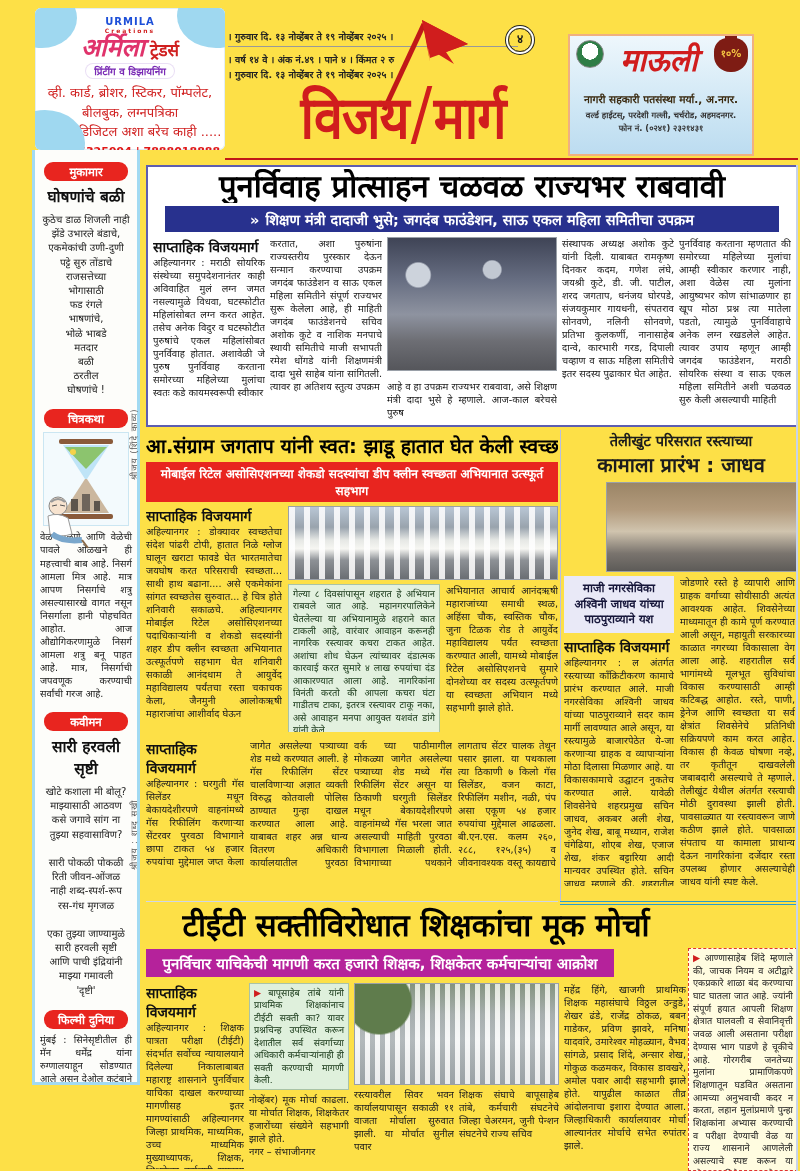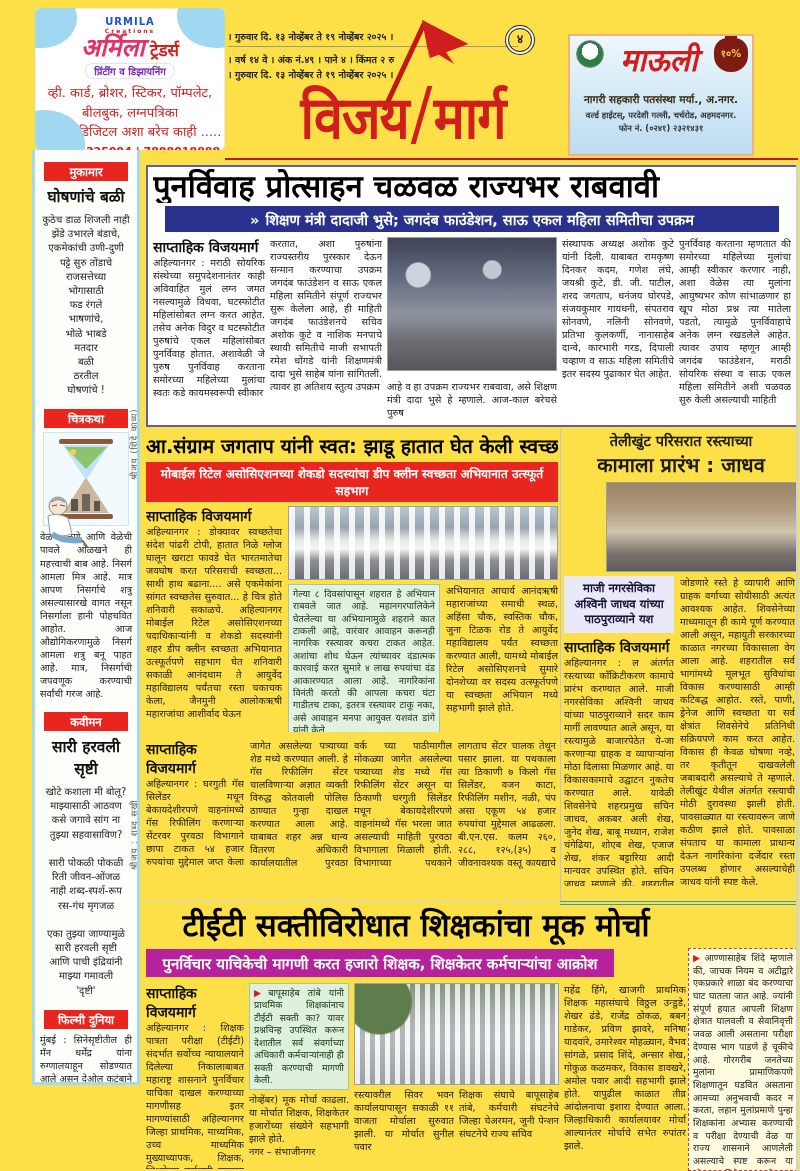--- a/index.html
+++ b/index.html
@@ -49,40 +49,40 @@
           border-radius:40% 40% 48% 48%;color:#f5c542;font-size:10px;font-weight:800;line-height:32px;}
   .ma-bag::before{content:"";position:absolute;left:11px;top:-5px;width:12px;height:7px;background:#7e1c14;
           border-radius:3px 3px 0 0;}
   .ma-l1{font-size:10.5px;font-weight:800;color:#3a2a10;margin-top:4px;}
   .ma-l2{font-size:8.3px;font-weight:bold;color:#333;margin-top:3px;}
   .ma-l3{font-size:8.3px;font-weight:bold;color:#333;margin-top:2px;}
   
   #sidebar{position:absolute;left:32px;top:150px;width:108px;height:935px;
            border-left:3px solid #a2daf2;border-right:3px solid #a2daf2;border-bottom:3px solid #a2daf2;
            padding:0 5px;box-sizing:border-box;overflow:hidden;background:#fdfdfa;}
-  .pill{background:#e8251f;color:#fff;border-radius:0;font-weight:bold;text-align:center;
+  .pill{background:#e8251f;color:#fff;border-radius:9px;font-weight:bold;text-align:center;
         font-size:11.5px;padding:2px 0;width:84px;margin:12px auto 4px;}
   .side-head{font-weight:800;font-size:15.5px;text-align:center;color:#111;margin:2px 0 6px;}
   .side-poem{font-size:10px;font-weight:500;text-align:center;white-space:pre-line;line-height:1.42;color:#222;}
   .side-text{font-size:9.6px;text-align:justify;line-height:1.36;color:#222;margin-top:4px;}
   #cartoon{position:absolute;left:38px;top:494px;}
   #hourglass{width:84px;height:92px;margin:4px auto 2px;border:1px solid #cbe6f2;background:#f3fafd;
              display:flex;align-items:center;justify-content:center;}
   .vert{position:absolute;left:128px;writing-mode:vertical-rl;transform:rotate(180deg);
         font-size:8.5px;color:#555;letter-spacing:1px;}
   #vert1{top:290px;height:190px;}
   #vert2{top:700px;height:170px;}
   
   .byline{font-weight:800;text-align:left;font-size:14px;color:#111;}
   .col{font-size:9.7px;line-height:1.34;text-align:justify;color:#1b1b1b;overflow:hidden;}
   .ph{border:1px solid #9aa0a8;}
   
   #a1{position:absolute;left:146px;top:165px;width:652px;height:262px;border:2px solid #5d5db0;
       box-sizing:border-box;padding:2px 5px;overflow:hidden;background:#fff;}
-  .hl1{font-size:31px;font-weight:800;text-align:left;line-height:1.1;color:#000;white-space:nowrap;overflow:hidden;}
+  .hl1{font-size:31px;font-weight:800;text-align:center;line-height:1.1;color:#000;white-space:nowrap;overflow:hidden;}
   .bluebar{background:#28318e;color:#fff;font-weight:bold;font-size:14.5px;text-align:center;
            padding:3px 0;margin:3px 12px 5px;}
   .bluebar .chev{color:#fff;font-weight:800;margin-right:6px;}
   .a1body{display:flex;gap:5px;height:182px;overflow:hidden;}
   .a1c{width:116px;}
   .a1mid{width:176px;display:flex;flex-direction:column;gap:9px;}
   #ph-a1{height:132px;background:
      radial-gradient(circle at 18% 28%,#cdd3dc 0 7%,rgba(0,0,0,0) 8%),
      radial-gradient(circle at 62% 24%,#c2c8d2 0 6%,rgba(0,0,0,0) 7%),
      linear-gradient(180deg,#3f4456 0%,#676e82 32%,#8e93a0 58%,#6d6e74 78%,#55565b 100%);}

